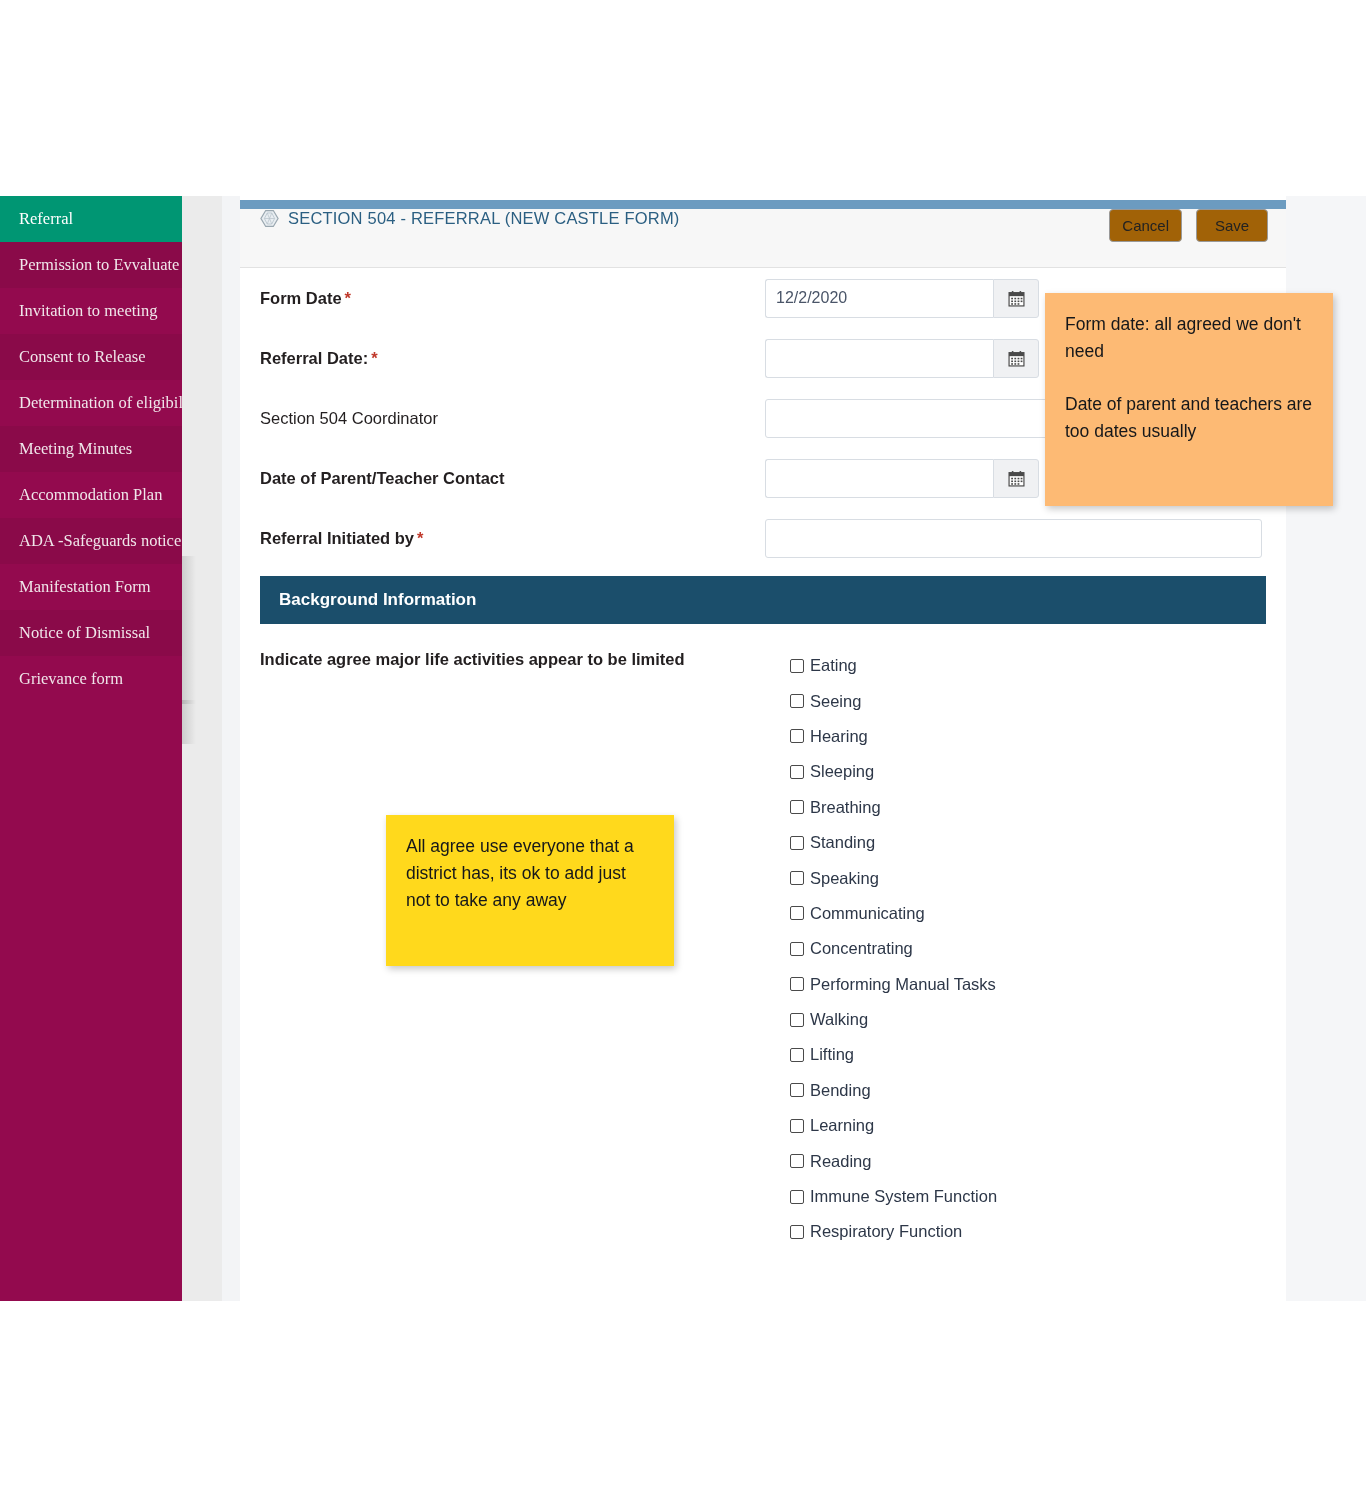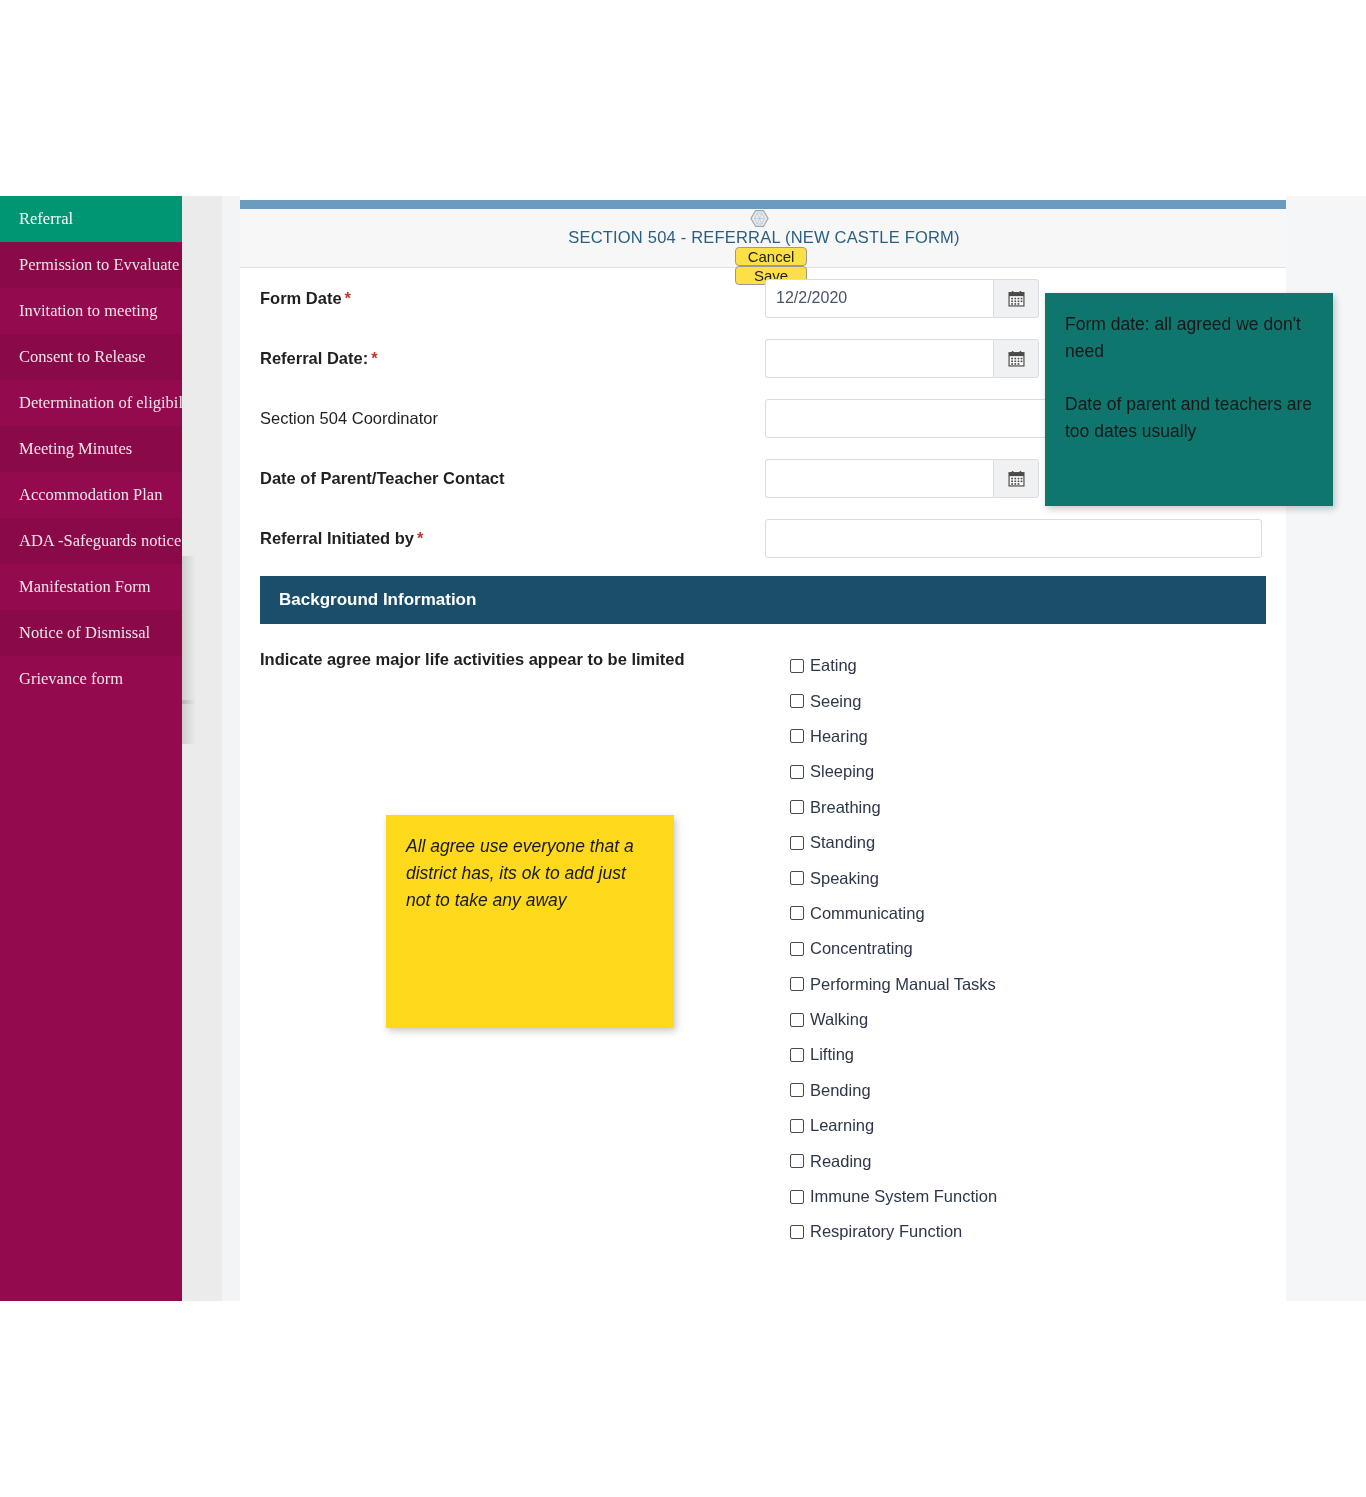--- a/index.html
+++ b/index.html
@@ -92,42 +92,41 @@
   #panel-topbar {
     height: 9px;
     background: #6c9bc0;
     width: 100%;
   }
   #panel-header {
     height: 59px;
     background: #f7f7f7;
     border-bottom: 1px solid #e2e2e2;
     display: flex;
-    align-items: center;
+    align-items: flex-start;
     padding: 0 18px 0 20px;
     box-sizing: border-box;
-    flex-direction: column;
   }
   #hex-icon {
     width: 19px;
     height: 19px;
     margin-right: 9px;
     flex: 0 0 auto;
   }
   #panel-title {
     color: #2b5f82;
     font-size: 16.5px;
     letter-spacing: 0.2px;
     flex: 1 1 auto;
     font-family: "Liberation Sans", sans-serif;
   }
   .hdr-btn {
     min-width: 72px;
     height: 33px;
-    background: #fde047;
+    background: #a16207;
     border: 1px solid #999999;
     border-radius: 4px;
     font-size: 15px;
     color: #222222;
     font-family: "Liberation Sans", sans-serif;
     cursor: pointer;
     margin-left: 14px;
     padding: 0 12px;
   }
 
@@ -265,22 +264,21 @@
   #sticky-top {
     left: 1045px;
     top: 293px;
     width: 288px;
     height: 213px;
   }
   #sticky-mid {
     left: 386px;
     top: 815px;
     width: 288px;
-    height: 213px;
-    font-style: italic;
+    height: 151px;
   }
 </style>
 </head>
 <body>
 
 <div id="sidebar">
     <div class="side-item active"><span class="side-label">Referral</span></div>
     <div class="side-item shade-b"><span class="side-label">Permission to Evvaluate</span></div>
     <div class="side-item shade-a"><span class="side-label">Invitation to meeting</span></div>
     <div class="side-item shade-b"><span class="side-label">Consent to Release</span></div>
@@ -485,20 +483,20 @@
         </label>
         <label class="cb-item">
           <span class="cb-box"></span>
           <span class="cb-label">Respiratory Function</span>
         </label>
       </div>
   </div>
 
 </div>
 
-<div class="sticky" id="sticky-top" style="background: #0f766e;">Form date: all agreed we don't need
+<div class="sticky" id="sticky-top" style="background: #fdba74;">Form date: all agreed we don't need
 
 Date of parent and teachers are too dates usually</div>
 <div class="sticky" id="sticky-mid" style="background: rgb(255, 217, 28);">All agree use everyone that a district has, its ok to add just not to take any away</div>
 
 <div class="side-shadow" style="top: 556px; height: 52px; position: absolute;"></div>
 <div class="side-shadow" style="top: 608px; height: 96px; position: absolute;"></div>
 <div class="side-shadow" style="top: 700px; height: 44px; position: absolute;"></div>
 
 </body></html>

